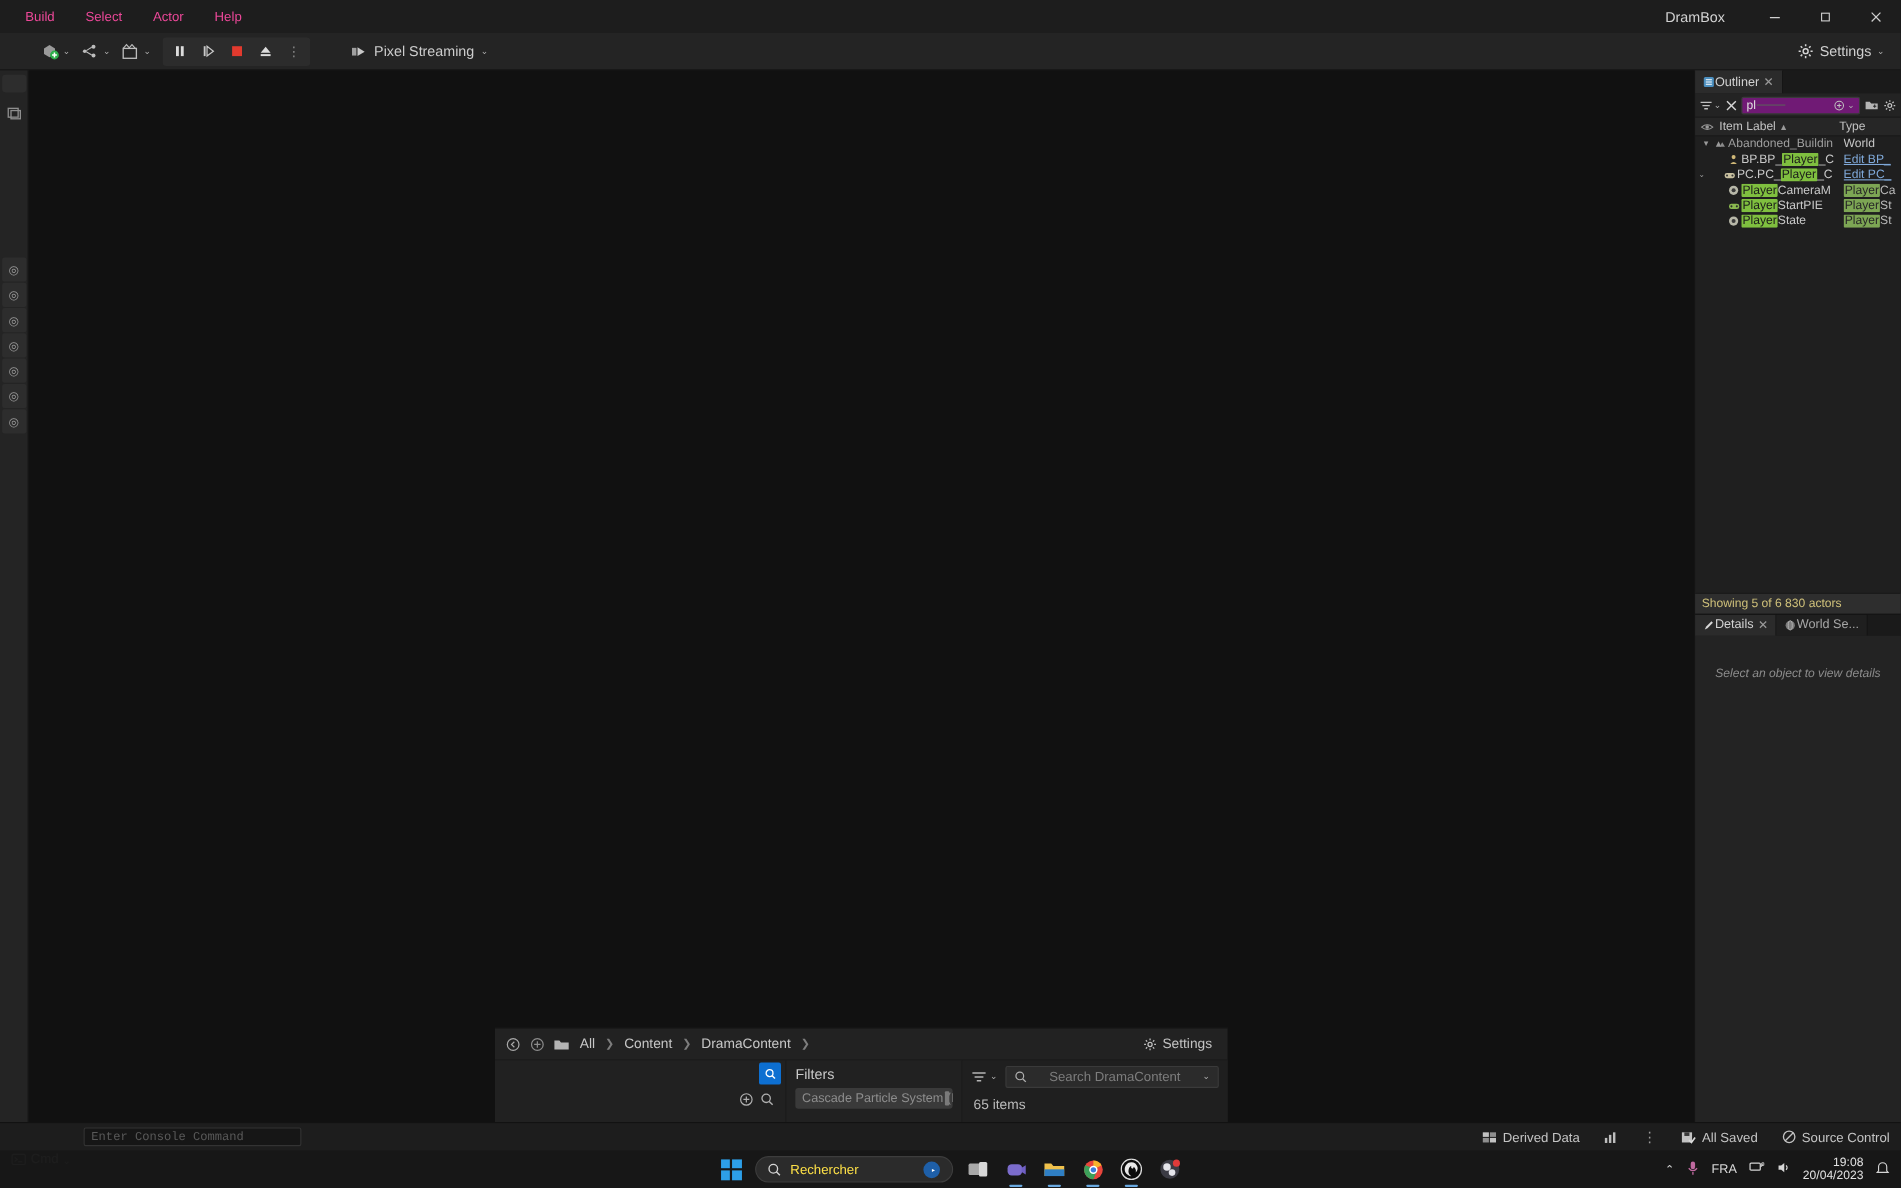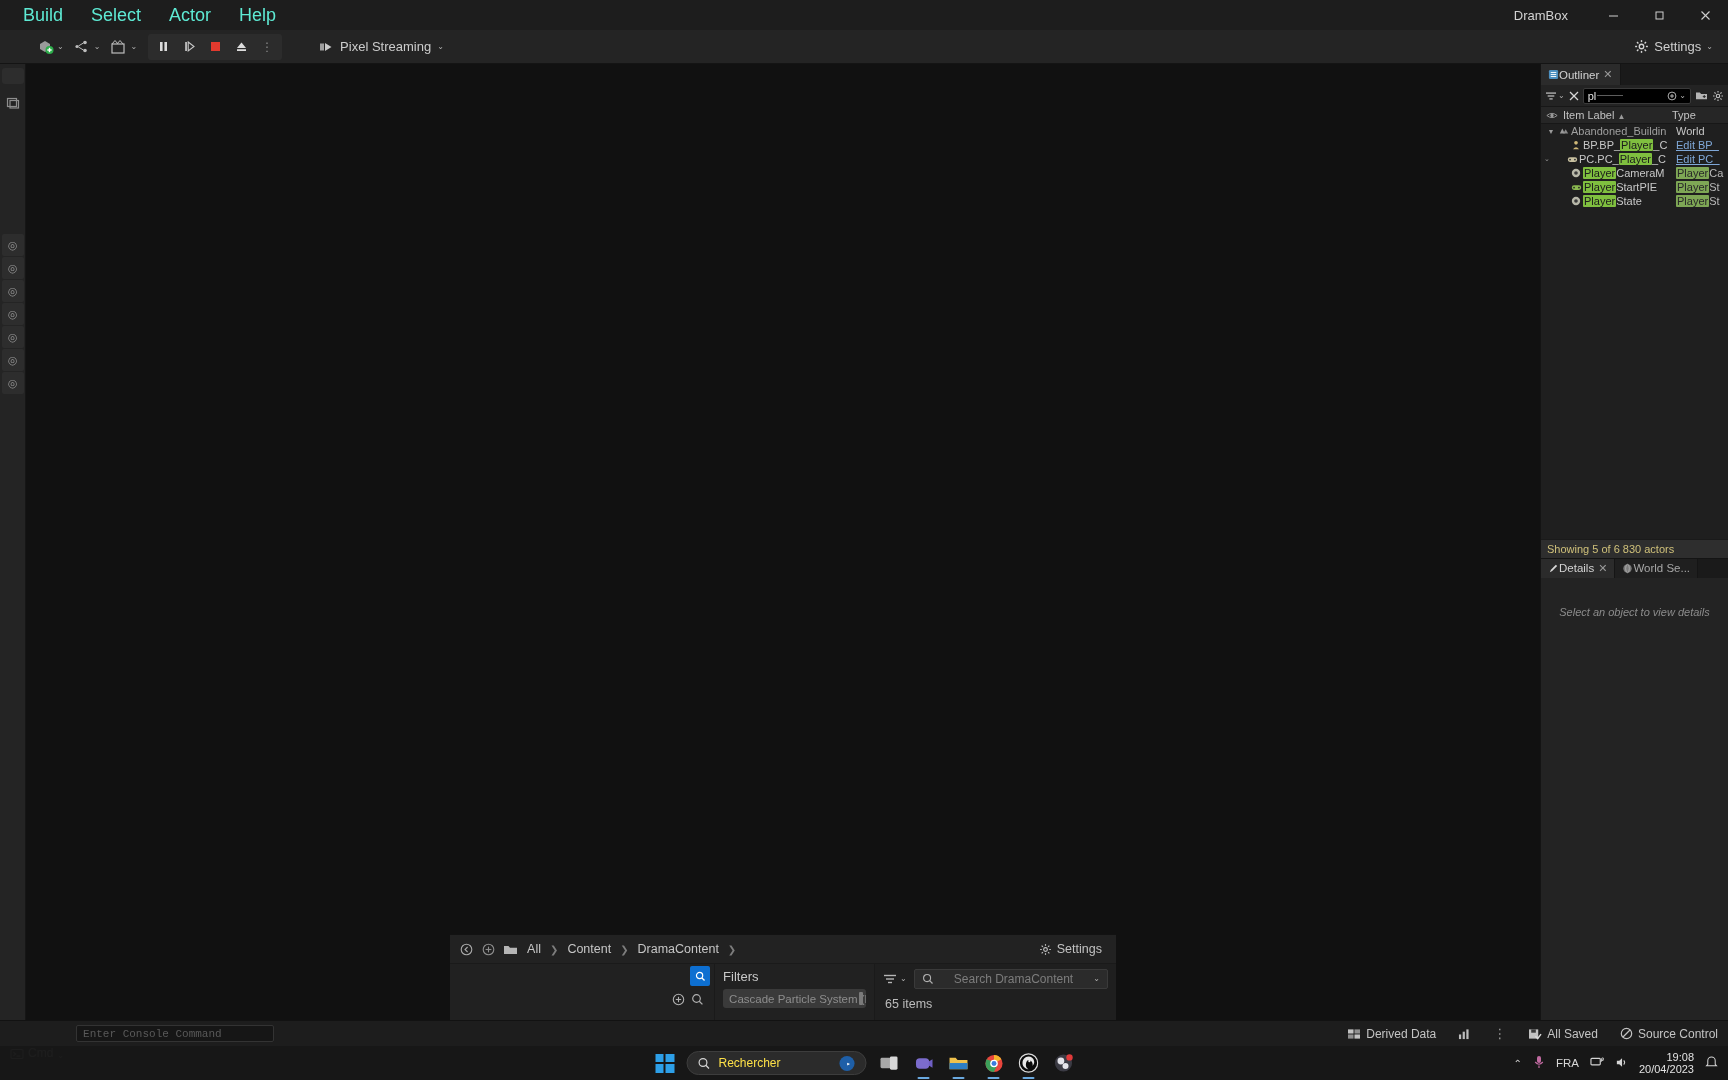--- a/index.html
+++ b/index.html
@@ -9,21 +9,21 @@
     font-family:"Liberation Sans", sans-serif;
     font-size:13px;
     color:#cfcfcf;
     -webkit-font-smoothing:antialiased;
   }
   .app{position:relative;width:1728px;height:1080px;display:flex;flex-direction:column;}
 
   
   .titlebar{height:30px;background:#1d1d1d;display:flex;align-items:center;flex:0 0 30px;position:relative;}
   .menu{display:flex;align-items:center;gap:2px;padding-left:10px;}
-  .menu-item{padding:4px 13px;font-size:18px;color:#5eead4;border-radius:2px;cursor:default;}
+  .menu-item{padding:4px 13px;font-size:12px;color:#ec4899;border-radius:2px;cursor:default;}
   .title-right{margin-left:auto;display:flex;align-items:center;height:30px;}
   .win-title{font-size:13px;color:#d2d2d2;padding-right:22px;}
   .win-btn{width:46px;height:30px;display:flex;align-items:center;justify-content:center;color:#d0d0d0;}
 
   
   .toolbar{height:34px;background:#242424;border-bottom:1px solid #141414;display:flex;align-items:center;flex:0 0 34px;padding:0 6px;}
   .tb-btn{display:flex;align-items:center;gap:3px;height:26px;padding:0 5px;border-radius:2px;color:#c9c9c9;}
   .caret{font-size:8px;color:#b0b0b0;line-height:1;}
   .play-group{display:flex;align-items:center;background:#2c2c2c;border-radius:3px;height:26px;padding:0 2px;margin-left:6px;}
   .play-btn{width:26px;height:24px;display:flex;align-items:center;justify-content:center;border-radius:2px;}
@@ -68,21 +68,21 @@
   .cb-items{font-size:12.5px;color:#bcbcbc;padding:7px 10px;}
 
   
   .right{width:188px;flex:0 0 188px;background:#1f1f1f;border-left:1px solid #141414;display:flex;flex-direction:column;}
   .panel-tabs{height:21px;background:#1a1a1a;display:flex;align-items:stretch;}
   .ptab{display:flex;align-items:center;gap:0;padding:0 7px;background:#2b2b2b;font-size:11.5px;color:#d2d2d2;border-right:1px solid #151515;}
   .ptab .x{color:#999;font-size:11px;margin-left:4px;}
   .ptab.inactive{background:#1f1f1f;color:#a7a7a7;}
   .outliner-toolbar{height:22px;display:flex;align-items:center;gap:4px;padding:0 4px;background:#232323;border-bottom:1px solid #171717;}
   .ot-ico{display:flex;align-items:center;color:#b8b8b8;font-size:11px;gap:1px;}
-  .ot-search{flex:1;height:16px;background:#000000;border:1px solid #3a3a3a;border-radius:2px;display:flex;align-items:center;padding:0 4px;font-size:11px;color:#d6d6d6;min-width:0;}
+  .ot-search{flex:1;height:16px;background:#701a75;border:1px solid #3a3a3a;border-radius:2px;display:flex;align-items:center;padding:0 4px;font-size:11px;color:#d6d6d6;min-width:0;}
   .ot-search .val{color:#e0e0e0;}
   .ot-search .bar{display:inline-block;width:26px;height:1px;background:#5d5d5d;margin-left:1px;vertical-align:middle;}
   .col-head{height:17px;display:flex;align-items:center;background:#262626;border-bottom:1px solid #171717;font-size:11px;color:#c2c2c2;padding:0 4px;}
   .col-eye{width:14px;display:flex;align-items:center;justify-content:center;color:#9a9a9a;font-size:10px;}
   .col-label{flex:1;padding-left:4px;}
   .col-type{width:52px;flex:0 0 52px;}
   .tree{flex:1;overflow:hidden;font-size:11px;}
   .trow{height:14px;display:flex;align-items:center;padding-left:4px;white-space:nowrap;}
   .tw{width:12px;display:flex;align-items:center;justify-content:center;color:#9a9a9a;font-size:7px;flex:0 0 12px;}
   .tico{width:14px;flex:0 0 14px;display:flex;align-items:center;justify-content:center;font-size:10px;}

